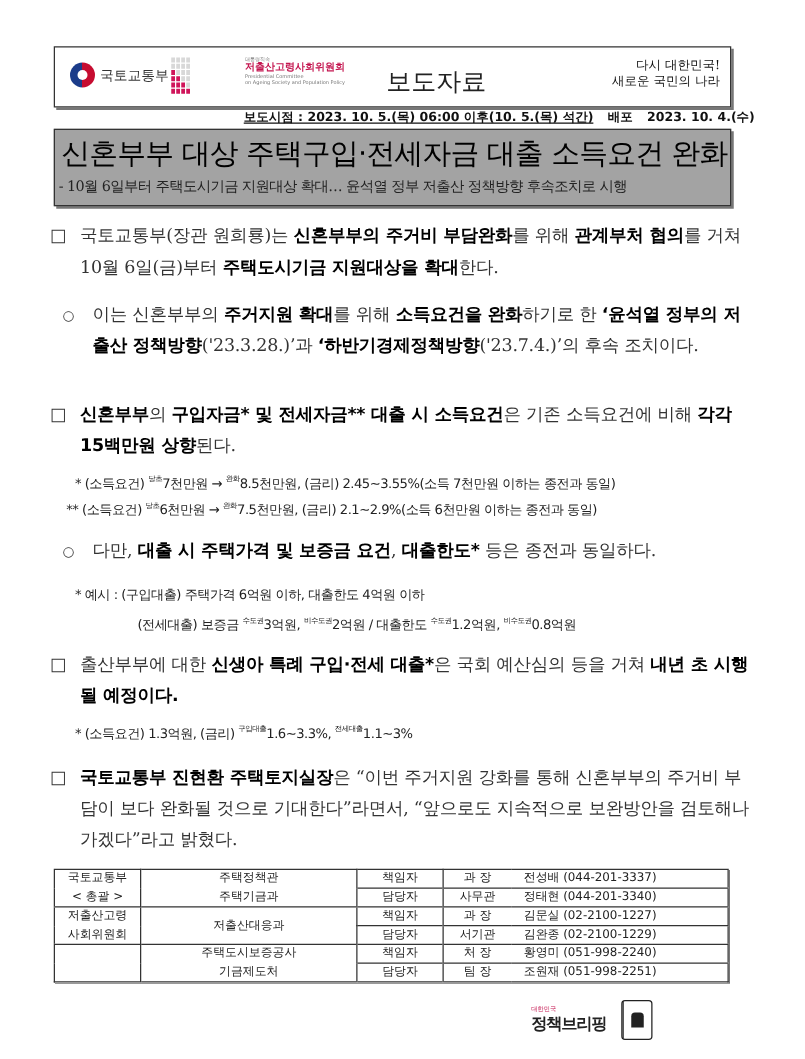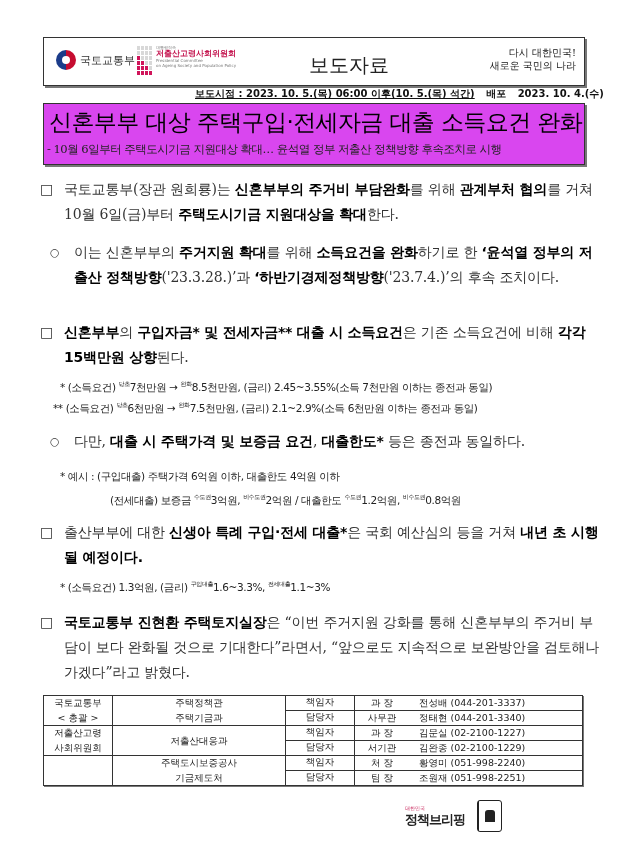--- a/index.html
+++ b/index.html
@@ -7,31 +7,31 @@
 
   .header-box { position: absolute; left: 43px; top: 37px; width: 540px; height: 47px; border: 1px solid #333; box-shadow: 2px 2px 0 #777; background: #fff; }
   .molit-logo { position: absolute; left: 12px; top: 12px; display: flex; align-items: center; gap: 4px; }
   .taegeuk { width: 20px; height: 20px; border-radius: 50%; background: conic-gradient(#c60c30 0 50%, #1b3c8a 50% 100%); position: relative; }
   .taegeuk::after { content: ""; position: absolute; left: 6px; top: 6px; width: 8px; height: 8px; background: #fff; border-radius: 50%; }
   .molit-text { font-family: "DejaVu Sans", sans-serif; font-size: 11px; color: #333; }
   .committee-logo { position: absolute; left: 93px; top: 8px; display: flex; gap: 4px; align-items: flex-start; }
   .committee-bars { display: grid; grid-template-columns: repeat(4, 3px); gap: 1px; }
   .committee-bars span { width: 3px; height: 4px; background: #d8d8d8; }
   .committee-bars span.r { background: #d0145a; }
-  .committee-text { font-family: "DejaVu Sans", sans-serif; line-height: 1.1; }
+  .committee-text { font-family: "DejaVu Sans", sans-serif; line-height: 1.1; margin-left: 40px; }
   .committee-text .tiny { font-size: 4px; color: #777; }
   .committee-text .name { font-size: 8px; color: #c4154f; font-weight: bold; }
   .press-label { position: absolute; left: 265px; top: 14px; font-size: 20px; color: #222; font-family: "DejaVu Sans", sans-serif; }
   .slogan { position: absolute; right: 8px; top: 8px; text-align: right; font-family: "DejaVu Serif", serif; font-size: 10px; line-height: 13px; color: #111; }
 
   .release-line { position: absolute; left: 195px; top: 87px; font-family: "DejaVu Sans", sans-serif; font-size: 10px; font-weight: bold; white-space: nowrap; }
   .release-line .u { text-decoration: underline; }
   .release-line .gap { margin-left: 8px; }
 
-  .title-box { position: absolute; left: 43px; top: 103px; width: 540px; height: 60px; border: 1px solid #333; box-shadow: 2px 2px 0 #777; background: #d946ef; }
+  .title-box { position: absolute; left: 43px; top: 103px; width: 540px; height: 60px; border: 1px solid #333; box-shadow: 2px 2px 0 #777; background: #a3a3a3; }
   .title-main { position: absolute; left: 5px; top: 3px; font-family: "DejaVu Sans", sans-serif; font-size: 23px; font-weight: normal; letter-spacing: -0.6px; white-space: nowrap; color: #000; }
   .title-sub { position: absolute; left: 3px; top: 38px; font-size: 11.5px; white-space: nowrap; letter-spacing: -0.5px; color: #222; }
 
   .para { position: absolute; font-size: 14px; line-height: 25px; color: #333; letter-spacing: -0.2px; }
   .para b { font-family: "DejaVu Sans", sans-serif; color: #000; font-weight: bold; }
   .bullet-sq { position: absolute; left: 0; top: 0; font-family: "DejaVu Sans", sans-serif; }
   .para .txt { display: block; padding-left: 24px; }
   .bullet-circ { position: absolute; left: 0; top: 0; font-family: "DejaVu Sans", sans-serif; font-size: 11px; }
   .note { position: absolute; font-family: "DejaVu Sans", sans-serif; font-size: 10.5px; color: #222; white-space: nowrap; letter-spacing: -0.4px; line-height: 20px; }
   .note sup { font-size: 6px; vertical-align: 5px; }
@@ -40,21 +40,21 @@
   table.contacts td { padding: 0; height: 14px; line-height: 14px; text-align: center; }
   td.c-org { width: 68px; border-right: 1px solid #333; }
   td.c-dept { width: 172px; border-right: 1px solid #333; }
   td.c-role { width: 68px; border-right: 1px solid #333; font-family: Liberation Mono, monospace; }
   td.c-title { width: 54px; }
   td.c-name { text-align: left !important; padding-left: 10px !important; }
   tr.grp-top td { border-top: 1px solid #333; }
   tr.sub td.c-role, tr.sub td.c-title, tr.sub td.c-name { border-top: 1px solid #333; }
 
   .footer-logos { position: absolute; left: 405px; top: 800px; display: flex; align-items: center; gap: 12px; }
-  .briefing { font-family: Liberation Serif, serif; line-height: 1; }
+  .briefing { font-family: Liberation Mono, monospace; line-height: 1; margin-left: 20px; }
   .briefing .small { font-size: 5px; color: #c4154f; display: block; }
   .briefing .big { font-size: 13px; font-weight: bold; color: #222; letter-spacing: -1px; }
   .open-badge { display: flex; align-items: stretch; border: 1.5px solid #222; border-radius: 3px; height: 30px; }
   .open-main { display: flex; flex-direction: column; justify-content: center; padding: 0 4px; }
   .open-word { font-family: "DejaVu Sans", sans-serif; font-weight: bold; font-size: 15px; color: #111; letter-spacing: 0.5px; line-height: 17px; }
   .open-sub { font-family: "DejaVu Sans", sans-serif; font-size: 4px; background: #222; color: #fff; padding: 0 2px; line-height: 6px; }
   .open-icon { width: 22px; border-left: 1.5px solid #222; display: flex; align-items: center; justify-content: center; }
   .open-icon span { display: block; width: 10px; height: 12px; background: #222; border-radius: 3px 3px 0 0; }
 </style>
 </head>

